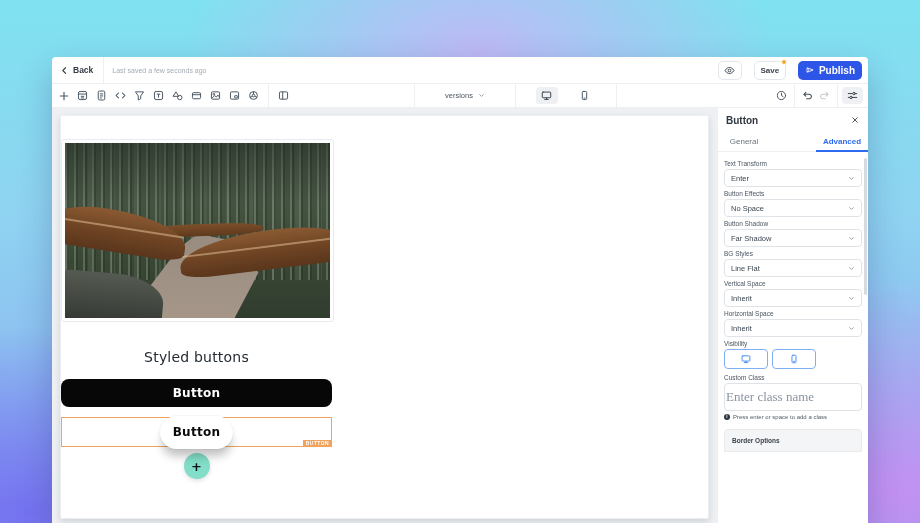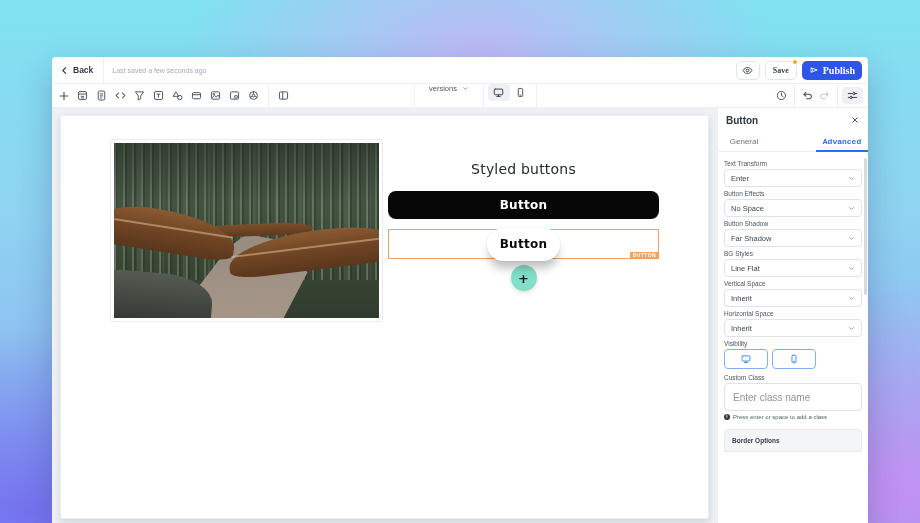--- a/index.html
+++ b/index.html
@@ -16,40 +16,40 @@
     position:absolute; left:52px; top:57px; width:816px; height:471px;
     background:#fff; border-radius:4px; overflow:hidden;
     box-shadow:0 14px 34px rgba(40,44,110,.28);
     display:flex; flex-direction:column;
   }
   
   .topbar { height:27px; flex:0 0 27px; display:flex; align-items:center; border-bottom:1px solid #edeff2; position:relative; }
   .back-btn { display:flex; align-items:center; gap:4px; padding:0 10px 0 8px; height:100%; color:#333c46; font-size:8.5px; font-weight:700; cursor:pointer; }
   .tb-divider { width:1px; height:100%; background:#edeff2; }
   .saved-status { margin-left:8px; font-size:7px; color:#a3abb5; }
-  .topbar-right { position:absolute; right:6px; top:0; height:100%; display:flex; align-items:center; gap:5px;font-family:Liberation Serif, serif; }
+  .topbar-right { position:absolute; right:6px; top:0; height:100%; display:flex; align-items:center; gap:12px; }
   .chip-btn { height:19px; border:1px solid #e3e7eb; border-radius:5px; background:#fff; display:flex; align-items:center; justify-content:center; color:#3b444e; cursor:pointer; }
   .eye-btn { width:24px; }
   .save-btn { width:32px; font-size:8px; font-weight:700; position:relative; }
   .save-badge { position:absolute; right:-2px; top:-3px; width:6px; height:6px; border-radius:50%; background:#f6a72c; border:1px solid #fff; }
   .publish-btn { height:19px; padding:0 7px; border-radius:5px; background:#2d56e8; color:#fff; font-size:10px; font-weight:700; display:flex; align-items:center; gap:4px; cursor:pointer; }
   
   .toolbar { height:24px; flex:0 0 24px; border-bottom:1px solid #edeff2; position:relative; display:flex; align-items:center; }
   .tool-group-left { display:flex; align-items:center; gap:2px; padding-left:3px; }
   .icon-btn { width:17px; height:17px; border-radius:4px; display:flex; align-items:center; justify-content:center; color:#4a5560; cursor:pointer; }
   .icon-btn.active { background:#eef0f3; }
   .icon-btn.disabled { color:#c3c9cf; }
   .v-divider { width:1px; height:24px; background:#edeff2; margin:0 4px; }
-  .versions-group { position:absolute; left:358px; top:0; height:100%; display:flex; align-items:flex-start; }
+  .versions-group { position:absolute; left:358px; top:0; height:100%; display:flex; align-items:center;gap:16px; }
   .versions-dd { display:flex; align-items:center; gap:5px; padding:0 10px; color:#4a5560; font-size:7.5px; cursor:pointer; }
   .toolbar-right { position:absolute; right:5px; top:0; height:100%; display:flex; align-items:center; }
   
   .main { flex:1; display:flex; min-height:0; }
   .canvas-area { flex:1; background:#eef0f3; padding:7px 8px 9px 8px; min-width:0; }
-  .page { width:100%; height:100%; background:#fff; border:1px solid #ecoereef1; border:1px solid #eceef1; border-radius:2px; box-shadow:0 3px 7px rgba(30,40,60,.14); display:flex; justify-content:center; padding-top:23px; gap:5px; }
+  .page { width:100%; height:100%; background:#fff; border:1px solid #ecoereef1; border:1px solid #eceef1; border-radius:2px; box-shadow:0 3px 7px rgba(30,40,60,.14); display:flex; justify-content:flex-start; padding-top:23px; gap:5px;flex-direction:column; }
   
   .image-card { width:273px; height:183px; background:#fff; border:1px solid #e9ebee; border-radius:3px; padding:3px; flex:0 0 auto; cursor:pointer; }
   .photo { position:relative; width:100%; height:100%; overflow:hidden;
     background:linear-gradient(180deg,#4e5c4e 0%,#43513f 40%,#394634 70%,#303c2e 100%); }
   .photo .bamboo {
     position:absolute; inset:0;
     background:
       repeating-linear-gradient(90deg, rgba(170,190,168,.30) 0 2px, rgba(24,34,24,.28) 2px 4px, rgba(0,0,0,0) 4px 9px),
       repeating-linear-gradient(90deg, rgba(120,140,118,.18) 0 4px, rgba(0,0,0,0) 4px 23px);
     height:78%;
@@ -78,31 +78,31 @@
   .selection-tag { position:absolute; right:-1px; bottom:-1px; background:#efa35f; color:#fff; font-family:"Liberation Sans", sans-serif; font-size:5px; font-weight:700; letter-spacing:.4px; padding:1px 3px; line-height:5px; }
   .add-row { display:flex; justify-content:center; margin-top:6px; }
   .add-btn { width:26px; height:26px; border-radius:50%; background:#82dec8; color:#101418; font-size:13px; font-weight:700; display:flex; align-items:center; justify-content:center; box-shadow:0 2px 4px rgba(0,0,0,.12); cursor:pointer; }
   
   .panel { width:151px; flex:0 0 151px; border-left:1px solid #edeff2; display:flex; flex-direction:column; position:relative; background:#fff; }
   .panel-header { height:24px; flex:0 0 24px; display:flex; align-items:center; justify-content:space-between; padding:0 9px 0 8px; }
   .panel-title { font-size:10px; font-weight:700; color:#2e3640; }
   .panel-close { color:#3b444e; cursor:pointer; display:flex; }
   .panel-tabs { height:20px; flex:0 0 20px; display:flex; border-bottom:1px solid #edeff2;gap:46px; }
   .panel-tab { flex:1; font-size:8px; display:flex; align-items:center; justify-content:center; color:#6b7480; cursor:pointer; position:relative; }
-  .panel-tab.active { color:#2d6bf0; font-weight:700;font-family:Liberation Mono, monospace; }
+  .panel-tab.active { color:#2d6bf0; font-weight:700; }
   .panel-tab.active::after { content:""; position:absolute; left:0; right:0; bottom:-1px; height:2px; background:#2d6bf0; }
   .panel-body { flex:1; padding:8px 6px 0 6px; overflow:hidden; position:relative; }
   .field { margin-bottom:3px; }
   .field-label { display:block; font-size:6.5px; line-height:7px; color:#4a5560; margin-bottom:2px; }
   .select { height:18px; border:1px solid #dfe3e8; border-radius:4px; background:#fff; display:flex; align-items:center; justify-content:space-between; padding:0 6px; cursor:pointer; }
   .select-value { font-size:7.5px; color:#3d4752; }
   .select .chev { color:#8a94a0; display:flex; }
   .vis-row { display:flex; gap:4px; margin-bottom:5px; }
   .vis-btn { width:44px; height:20px; border:1px solid #7fb0f5; border-radius:4px; background:#fff; display:flex; align-items:center; justify-content:center; color:#4a90f5; cursor:pointer; }
-  .class-input { width:100%; height:28px; border:1px solid #dfe3e8; border-radius:4px; padding:0 8px; font-size:10px; color:#3d4752; font-family:Liberation Sans, sans-serif; outline:none; }
+  .class-input { width:100%; height:28px; border:1px solid #dfe3e8; border-radius:4px; padding:0 1px; font-size:13px; color:#3d4752; font-family:Liberation Serif, serif; outline:none; }
   .class-input::placeholder { color:#8a94a0; }
   .hint-row { display:flex; align-items:center; gap:3px; margin-top:3px; }
   .info-icon { width:6px; height:6px; border-radius:50%; background:#2b3440; color:#fff; font-size:4.5px; line-height:6px; text-align:center; font-weight:700; flex:0 0 6px; }
   .hint-text { font-size:6px; color:#515b66; }
   .accordion-header { margin-top:9px; height:23px; background:#f4f5f7; border:1px solid #e8eaec; border-radius:4px 4px 0 0; display:flex; align-items:center; padding:0 7px; font-size:6.5px; font-weight:700; color:#3a434e; cursor:pointer; }
   .panel-scrollbar { position:absolute; right:1px; top:50px; width:3.5px; height:137px; border-radius:2px; background:#d7dbdf; cursor:pointer; }
   svg { display:block; }
 </style>
 </head>
 <body>

